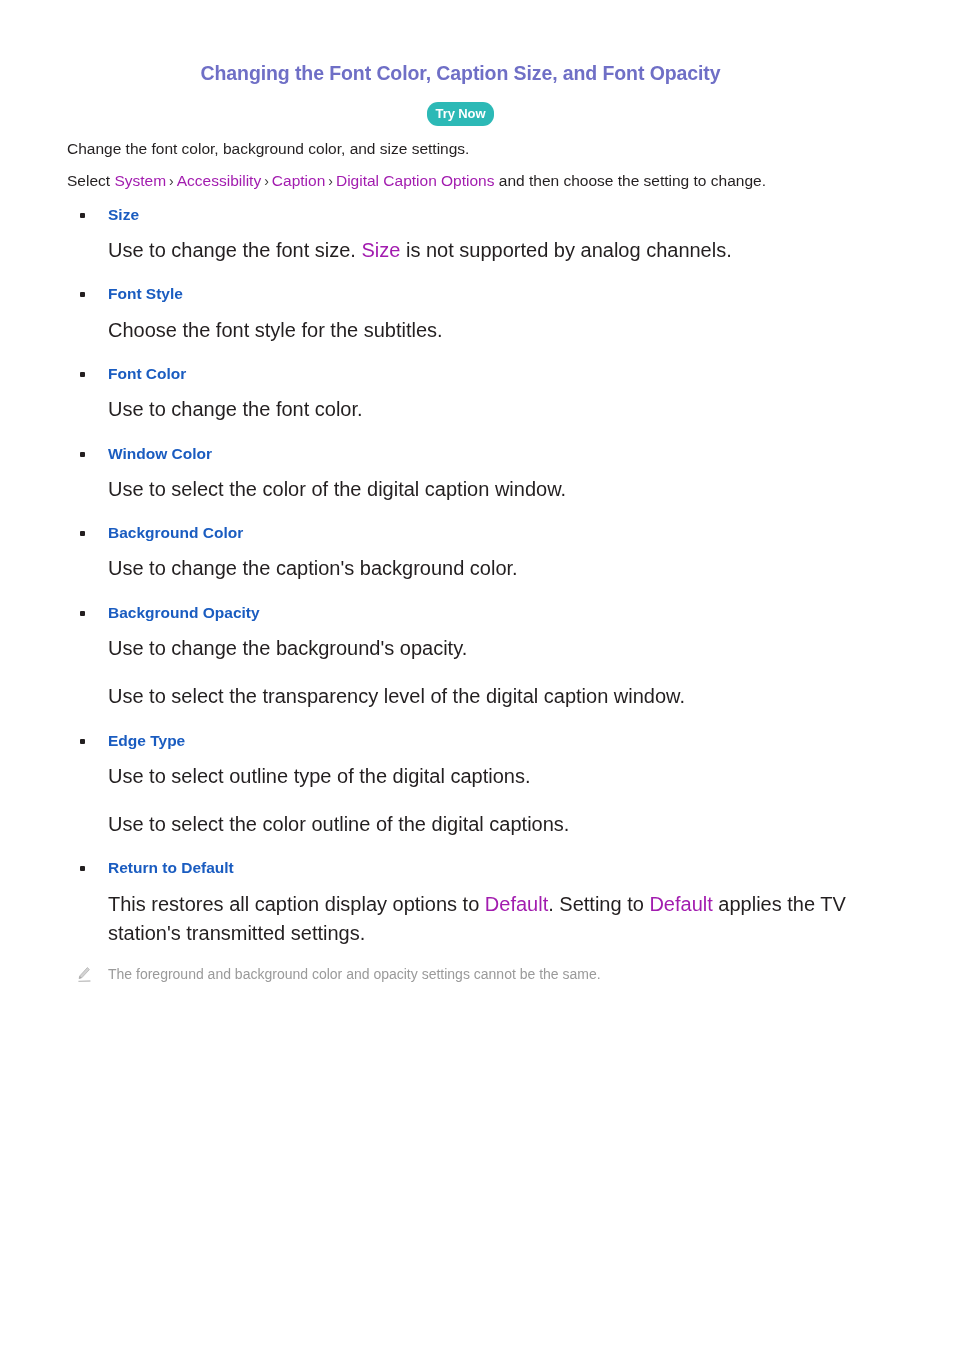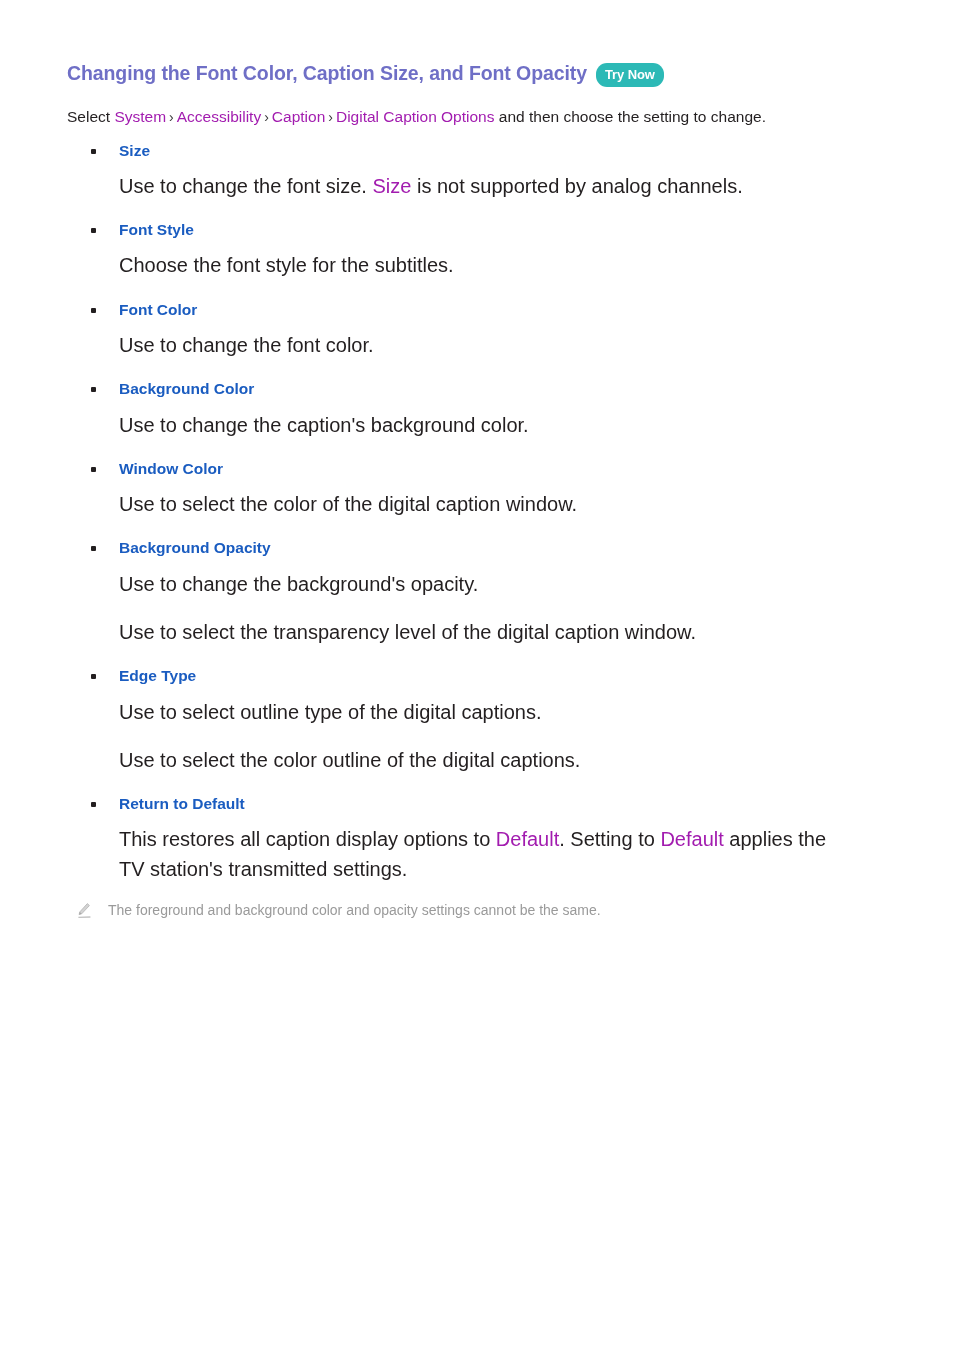--- a/index.html
+++ b/index.html
@@ -22,20 +22,21 @@
     box-sizing: border-box;
     padding: 62px 100px 0 67px;
   }
 
   
   .title-row {
     display: flex;
     align-items: center;
     gap: 9px;
     margin: 0 0 20px 0;
+    flex-direction: column;
   }
   .title-text {
     font-size: 19.5px;
     font-weight: bold;
     color: #6f6fc6;
     letter-spacing: -0.1px;
     line-height: 1.2;
     white-space: nowrap;
   }
   .try-now {
@@ -43,21 +44,21 @@
     background: #2cb9b6;
     color: #ffffff;
     font-size: 13px;
     font-weight: bold;
     line-height: 1;
     padding: 5px 9px 6px 9px;
     border-radius: 11px;
     letter-spacing: -0.1px;
     white-space: nowrap;
     position: relative;
-    top: 1px;
+    top: 8px;
   }
 
   
   .para {
     font-size: 15.5px;
     line-height: 1.47;
     color: #231f20;
     margin: 0 0 10px 0;
     max-width: 790px;
   }
@@ -73,21 +74,21 @@
   }
   .sep {
     color: #3b3b3b;
     font-size: 14px;
     padding: 0 3px;
   }
 
   
   ul.opts {
     list-style: none;
-    margin: 11px;
+    margin: 0;
     padding: 0;
   }
   ul.opts > li {
     margin: 0 0 0 0;
     padding: 0;
   }
   .opt-term {
     position: relative;
     padding-left: 41px;
     font-size: 15.5px;
@@ -140,20 +141,21 @@
 </head>
 <body>
 
 <div class="page">
 
   <div class="title-row">
     <span class="title-text">Changing the Font Color, Caption Size, and Font Opacity</span>
     <span class="try-now">Try Now</span>
   </div>
 
+  <p class="para lead">Change the font color, background color, and size settings.</p>
 
   <p class="para select-line">
     <span>Select </span><a class="lnk" href="#">System</a><span class="sep">›</span><a class="lnk" href="#">Accessibility</a><span class="sep">›</span><a class="lnk" href="#">Caption</a><span class="sep">›</span><a class="lnk" href="#">Digital Caption Options</a><span> and then choose the setting to change.</span>
   </p>
 
   <ul class="opts">
 
     <li>
       <div class="opt-term">
         <span class="bullet"></span>
@@ -176,31 +178,31 @@
       <div class="opt-term">
         <span class="bullet"></span>
         <span>Font Color</span>
       </div>
       <div class="opt-desc">Use to change the font color.</div>
     </li>
 
     <li>
       <div class="opt-term">
         <span class="bullet"></span>
+        <span>Window Color</span>
+      </div>
+      <div class="opt-desc">Use to select the color of the digital caption window.</div>
+    </li>
+
+    <li>
+      <div class="opt-term">
+        <span class="bullet"></span>
         <span>Background Color</span>
       </div>
       <div class="opt-desc">Use to change the caption's background color.</div>
-    </li>
-
-    <li>
-      <div class="opt-term">
-        <span class="bullet"></span>
-        <span>Window Color</span>
-      </div>
-      <div class="opt-desc">Use to select the color of the digital caption window.</div>
     </li>
 
 
     <li>
       <div class="opt-term">
         <span class="bullet"></span>
         <span>Background Opacity</span>
       </div>
       <div class="opt-desc">Use to change the background's opacity.</div>
     </li>

